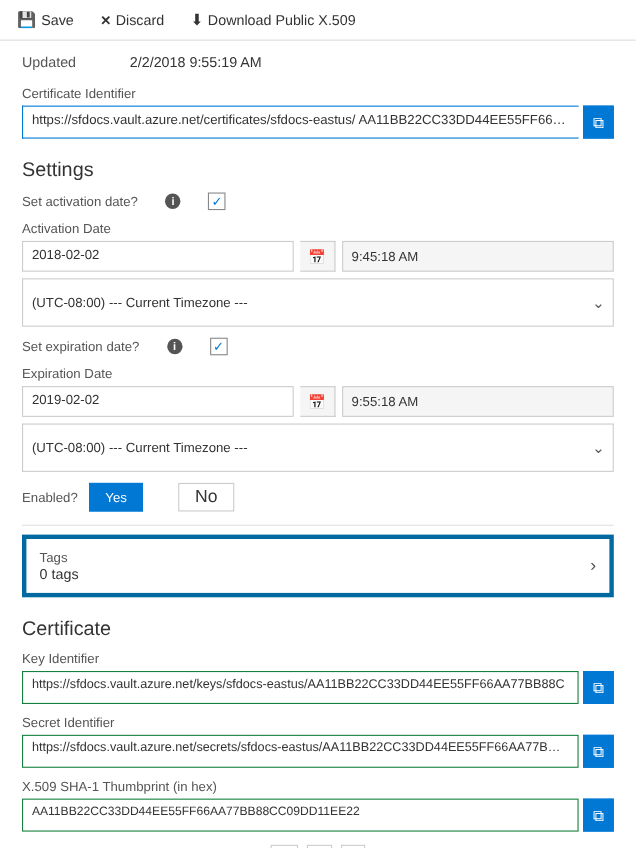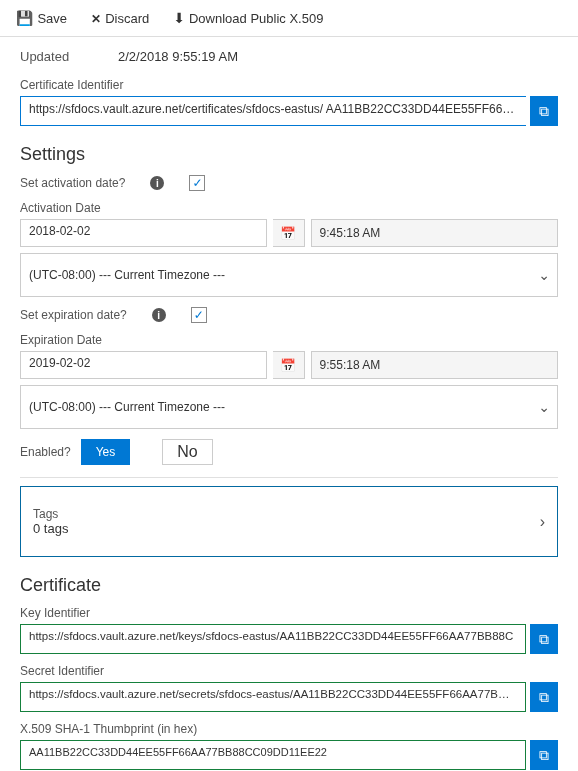--- a/index.html
+++ b/index.html
@@ -249,22 +249,22 @@
       border: none;
       border-top: 1px solid #e0e0e0;
       margin: 8px 0;
     }
 
     
     .tags-row {
       display: flex;
       align-items: center;
       justify-content: space-between;
-      padding: 20px 12px;
-      border: 1px solid #0369a1;
+      padding: 10px 12px;
+      border: 4px solid #0369a1;
       cursor: pointer;
     }
     .tags-content .tags-title {
       font-size: 12px;
       color: #555;
     }
     .tags-content .tags-count {
       font-size: 13px;
       color: #333;
       font-weight: 500;

